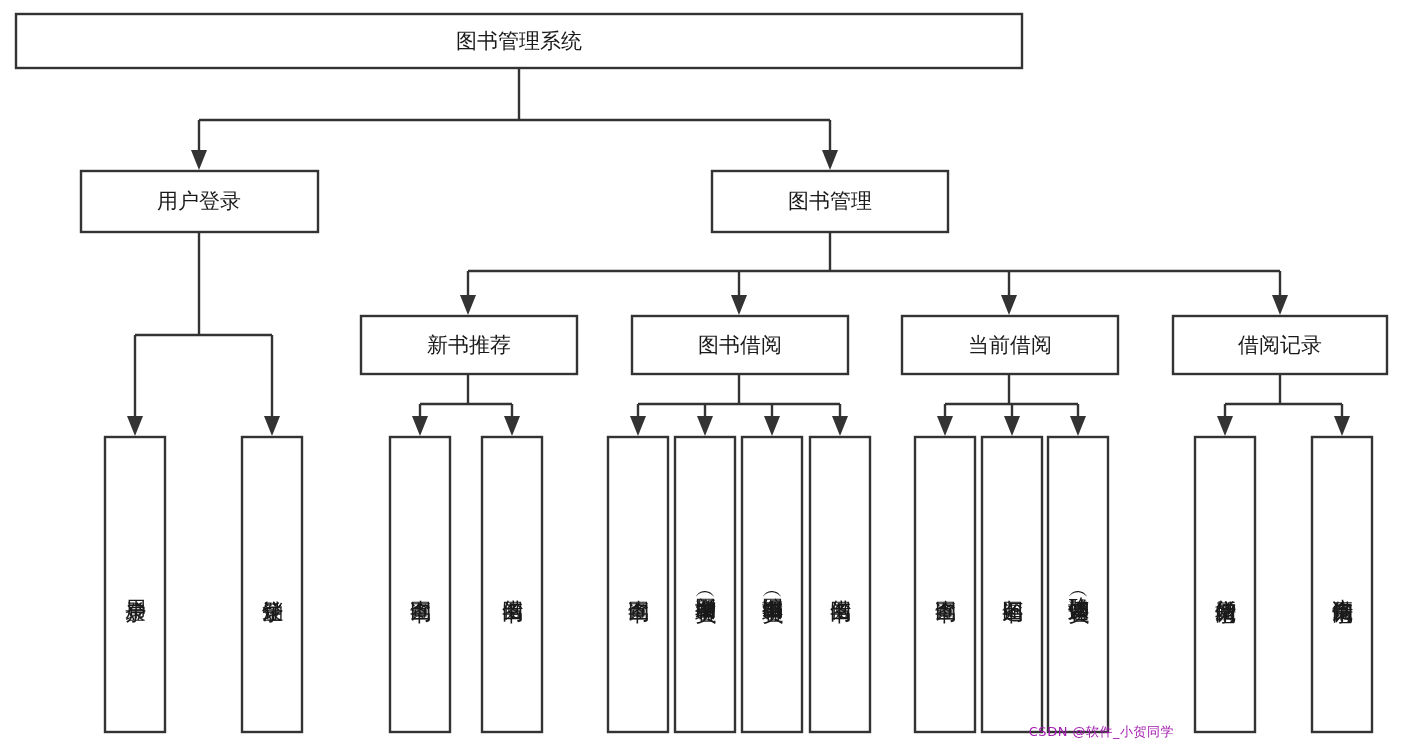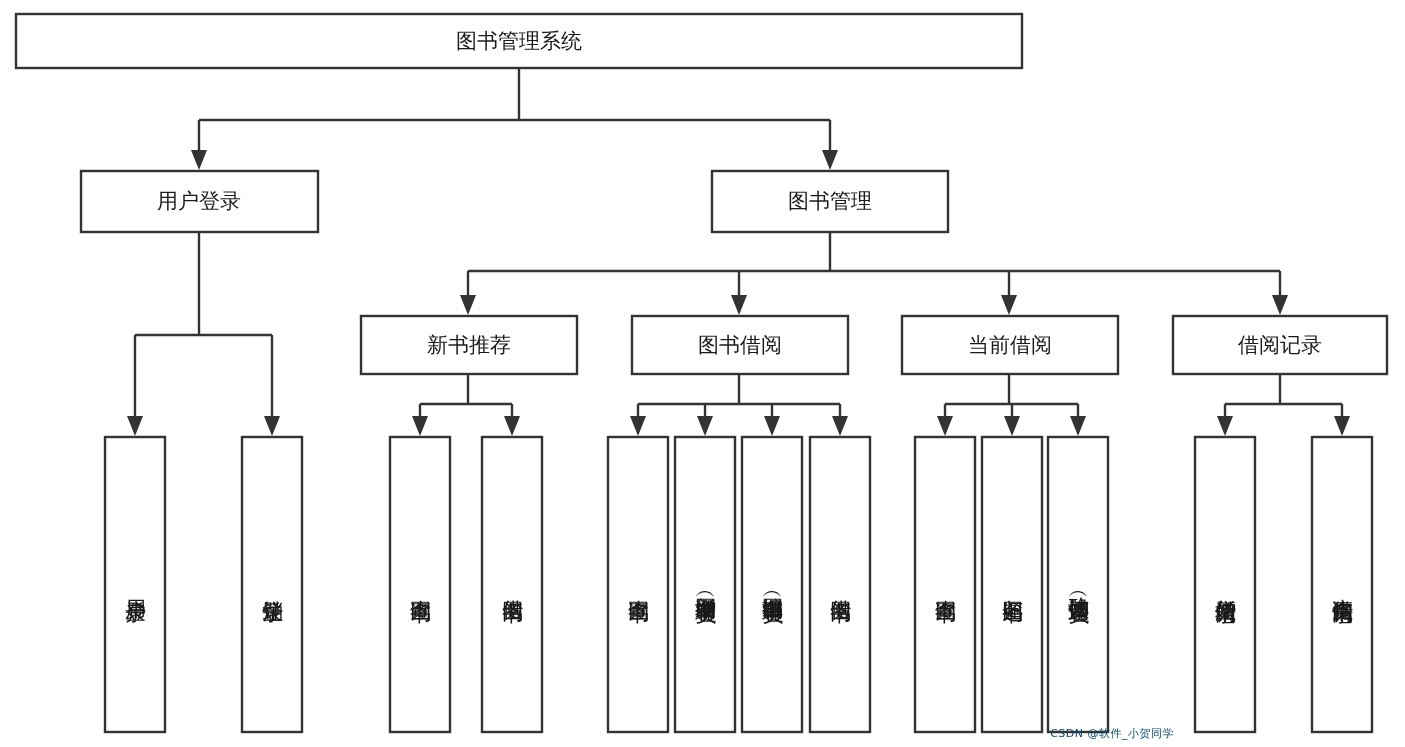--- a/index.html
+++ b/index.html
@@ -66,22 +66,22 @@
     color: #1a1a1a;
     letter-spacing: 1px;
     white-space: nowrap;
     text-align: center;
   }
   .watermark {
     position: absolute;
     right: 8px;
     bottom: 6px;
     font-family: "DejaVu Sans", "Liberation Sans", sans-serif;
-    font-size: 11px;
-    color: #0c4a6e;
+    font-size: 13px;
+    color: #a21caf;
     white-space: nowrap;
     letter-spacing: 0.5px;
   }
 </style>
 </head>
 <body>
 
 <div id="diagram-root">
 
   <svg id="tree" viewBox="0 0 1405 747">

